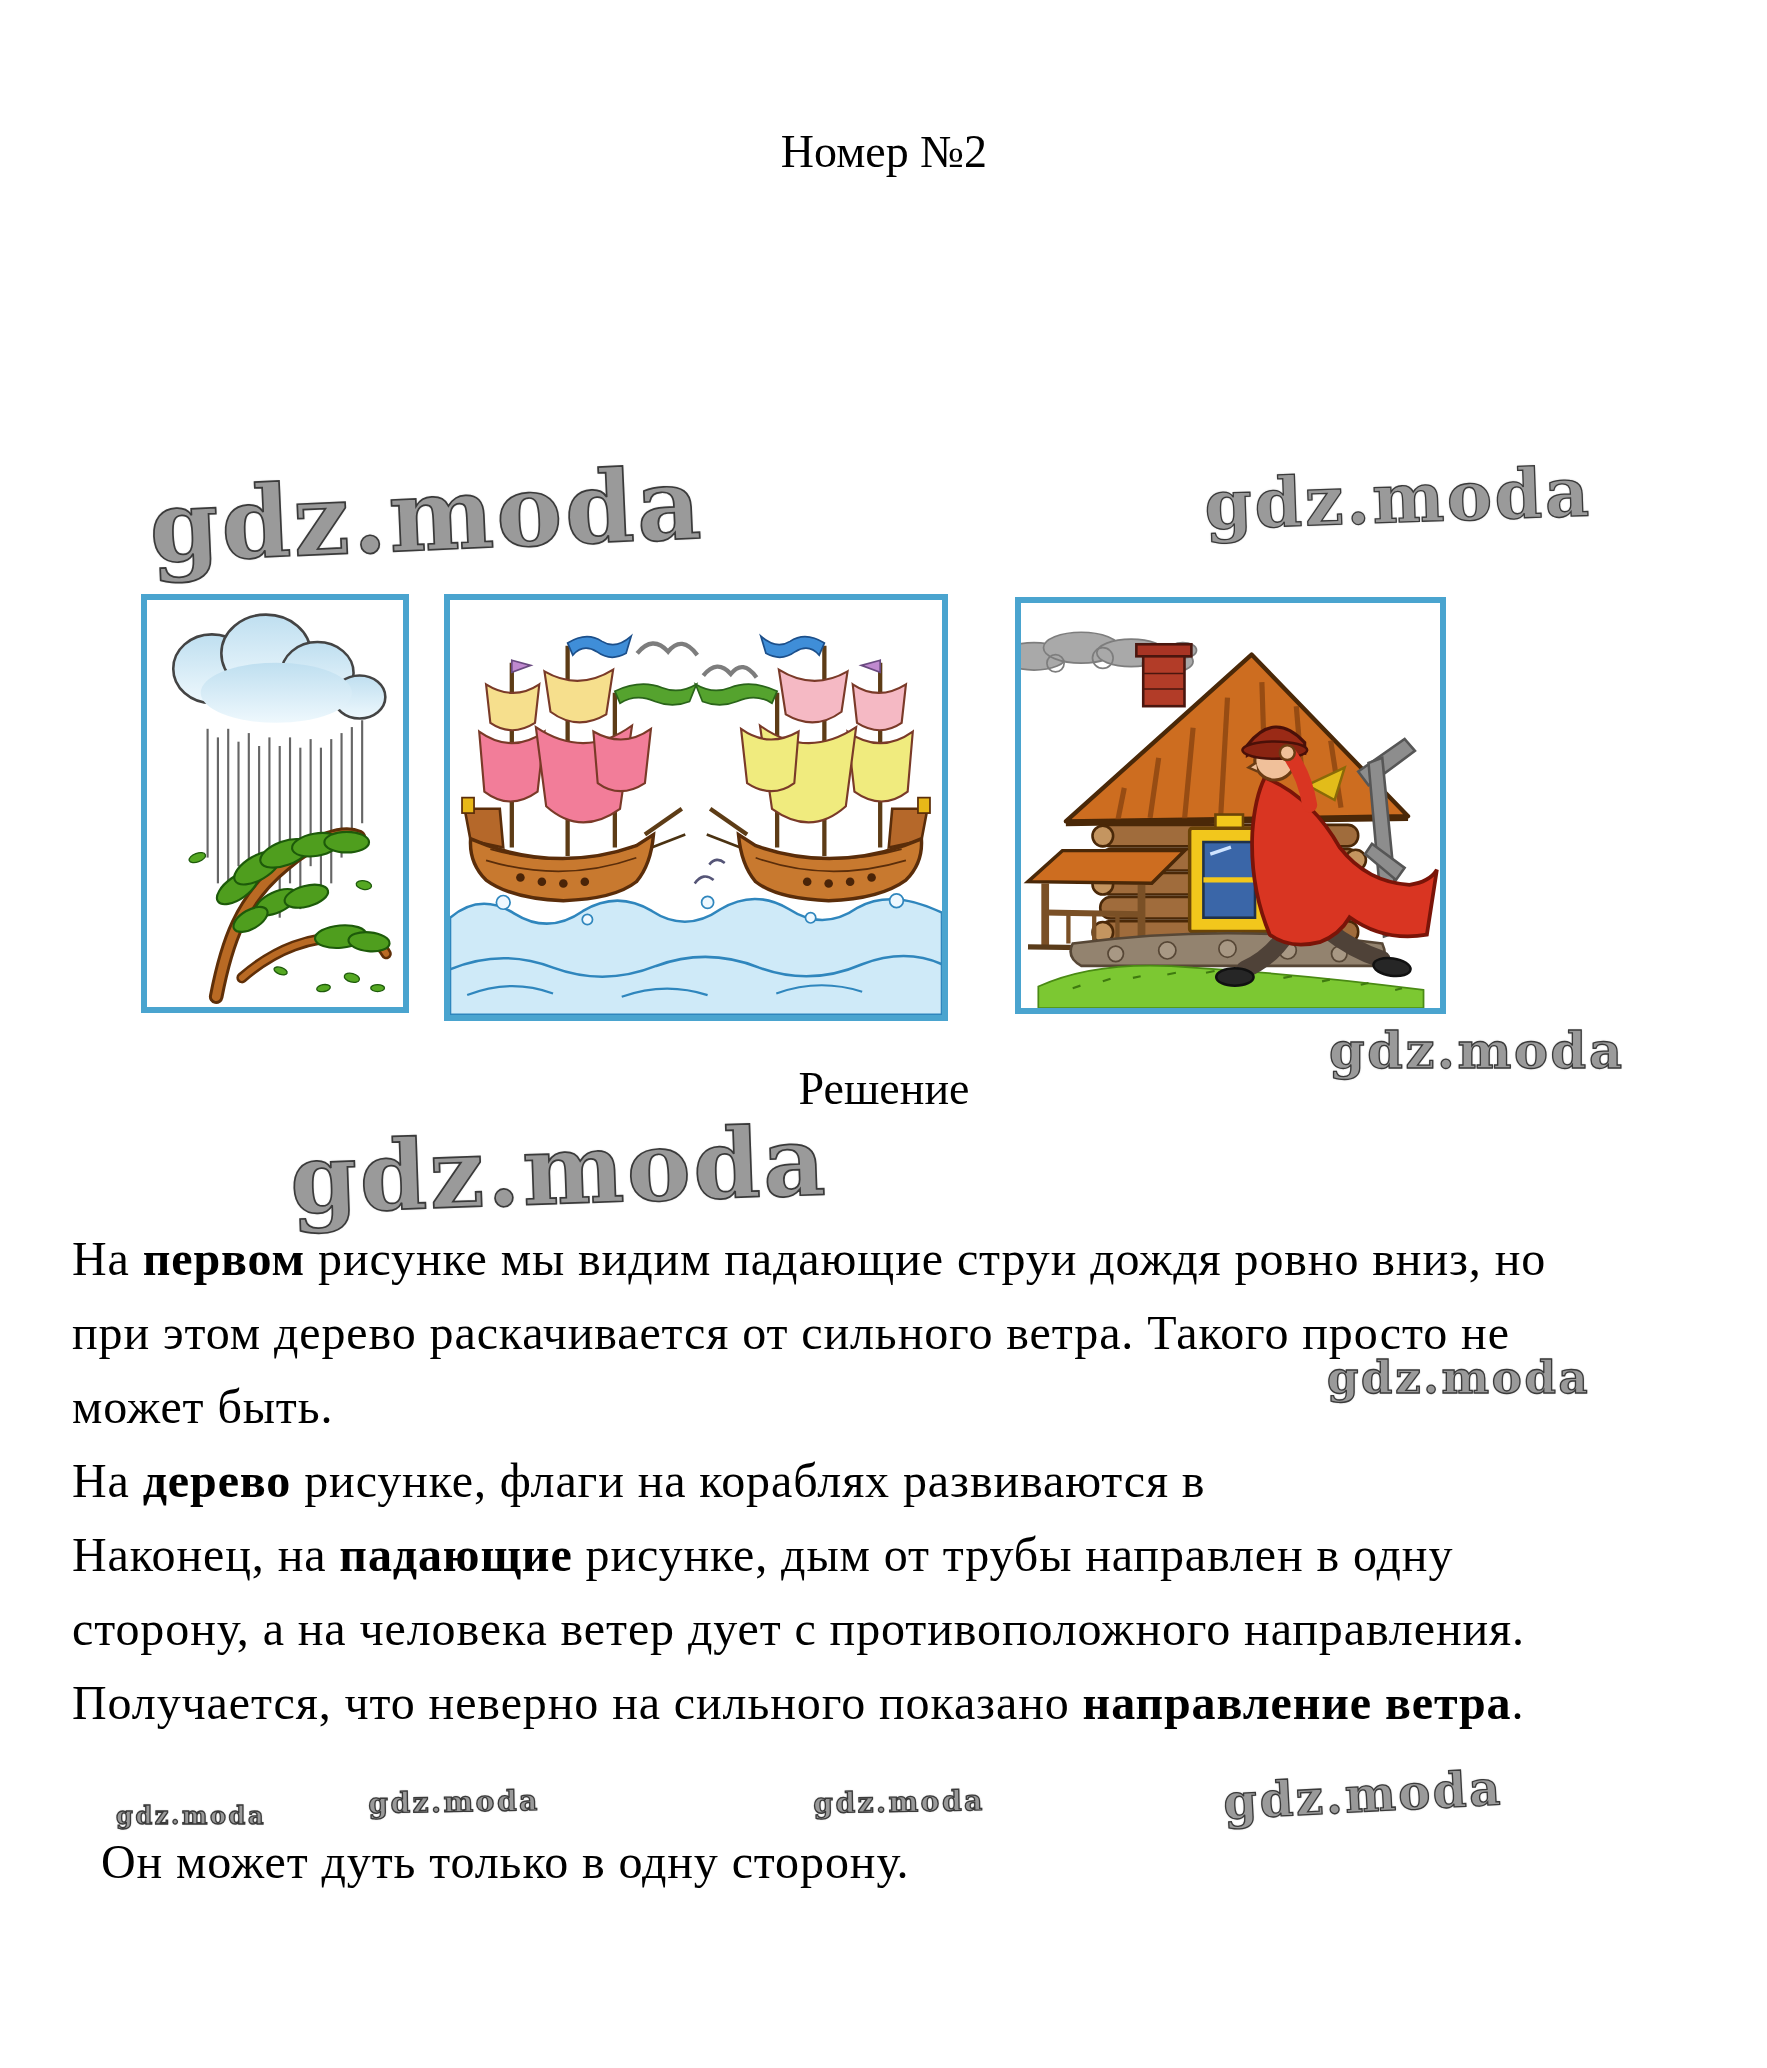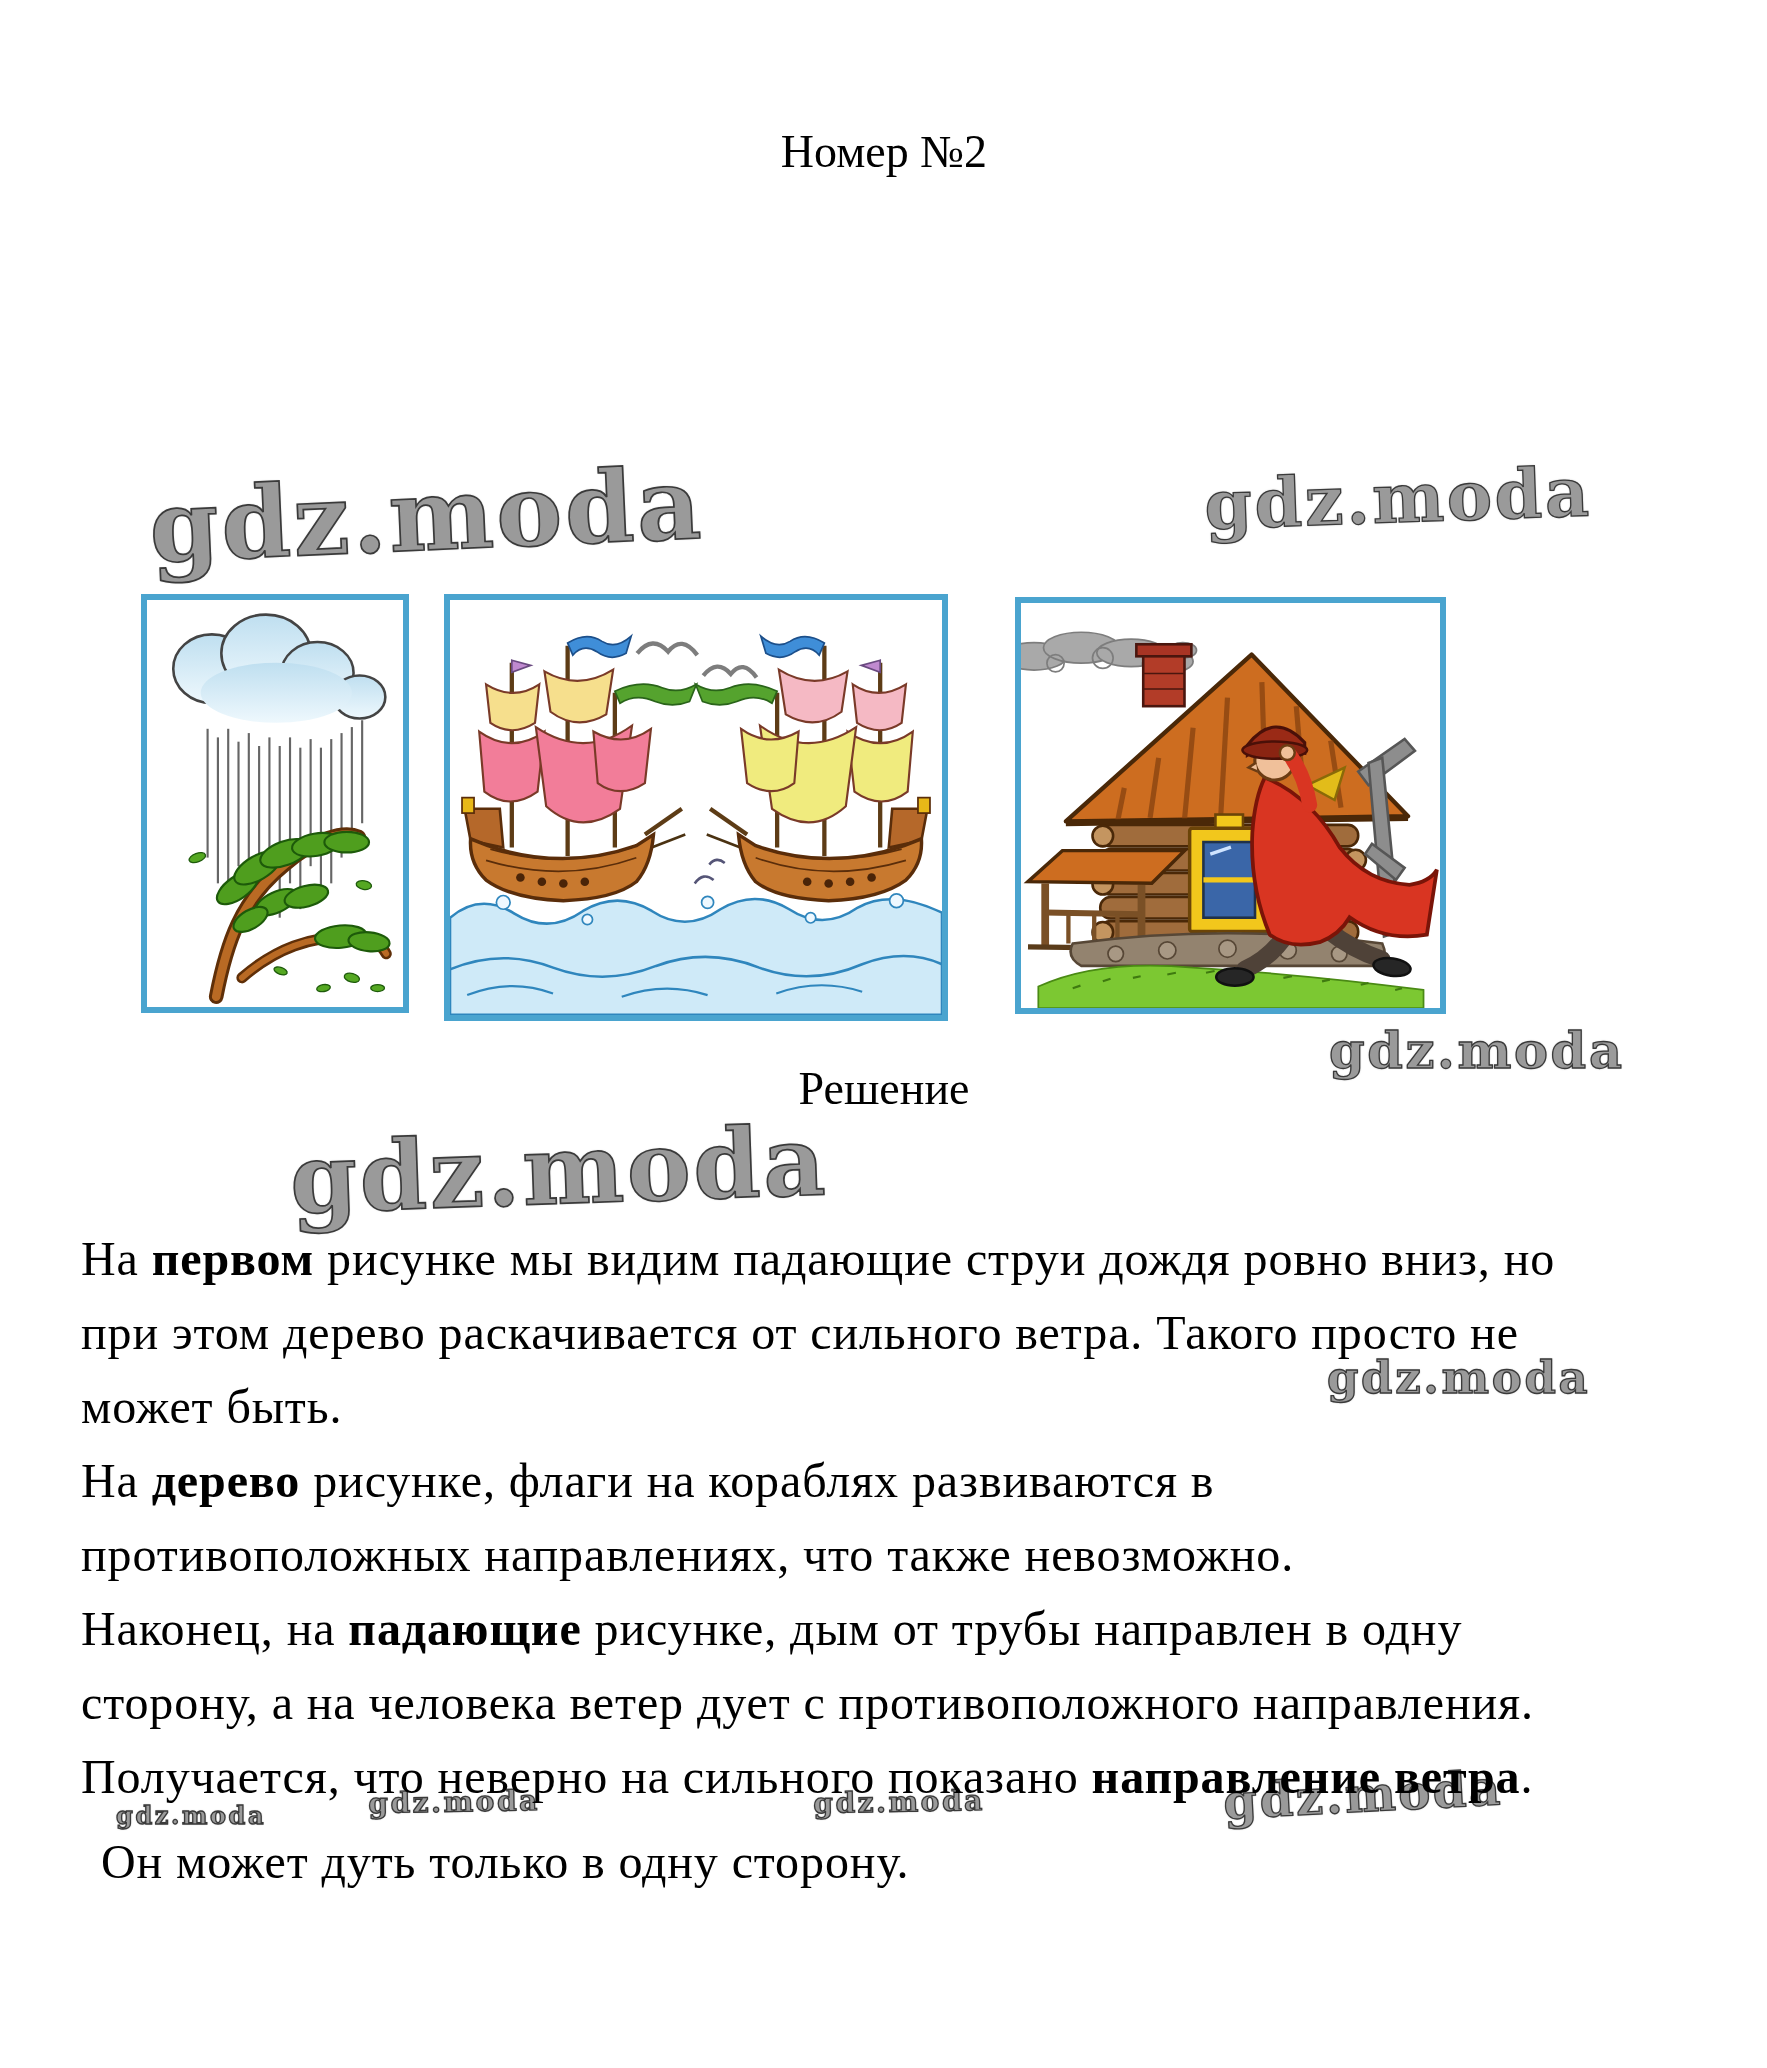--- a/index.html
+++ b/index.html
@@ -242,26 +242,25 @@
         <path d="M38 34 Q 60 6 84 32 L 84 40 Q 60 28 38 42 Z" fill="#9a2a16" stroke="#4a1008" stroke-width="2.5"></path>
         <ellipse cx="60" cy="38" rx="26" ry="7" fill="#8a2412" stroke="#4a1008" stroke-width="2"></ellipse>
         <path d="M88 82 Q 84 58 72 42" stroke="#d93522" stroke-width="12" fill="none" stroke-linecap="round"></path>
         <circle cx="70" cy="40" r="6" fill="#f0c09a" stroke="#6b3c14" stroke-width="2"></circle>
       </g>
     </svg>
   </div>
 
   <div class="t center title" style="top:1062px;font-family:Liberation Serif, serif;">Решение</div>
 
-  <div class="t body-text solution" style="left:81px;top:1222px;">
+  <div class="t body-text solution" style="left:72px;top:1222px;">
     <div><span>На </span><b>первом</b><span> рисунке мы видим падающие струи дождя ровно вниз, но</span></div>
     <div>при этом дерево раскачивается от сильного ветра. Такого просто не</div>
     <div>может быть.</div>
     <div><span>На </span><b>дерево</b><span> рисунке, флаги на кораблях развиваются в</span></div>
-    <div>противоположных направлениях, что также невозможно.</div>
     <div><span>Наконец, на </span><b>падающие</b><span> рисунке, дым от трубы направлен в одну</span></div>
     <div>сторону, а на человека ветер дует с противоположного направления.</div>
     <div><span>Получается, что неверно на сильного показано </span><b>направление ветра</b><span>.</span></div>
   </div>
 
   <div class="t body-text" style="left:81px;top:1834px;margin-left:20px;">Он может дуть только в одну сторону.</div>
 
 </div>
 
 

